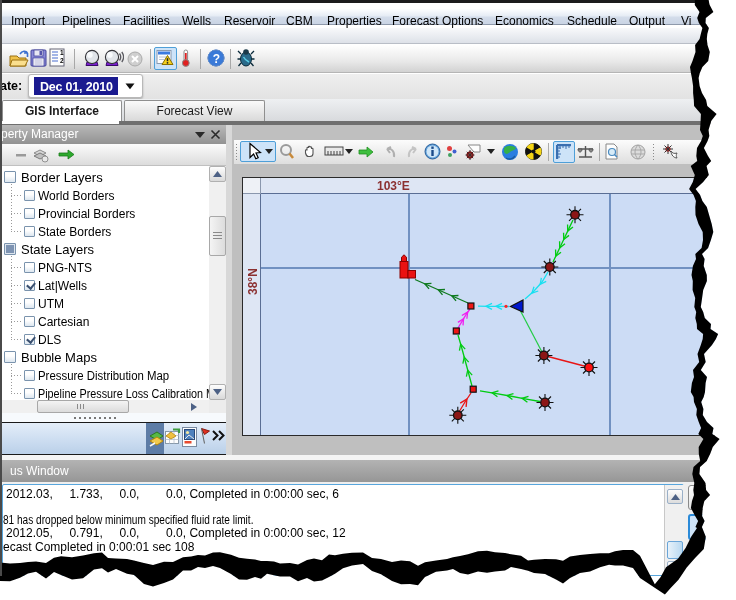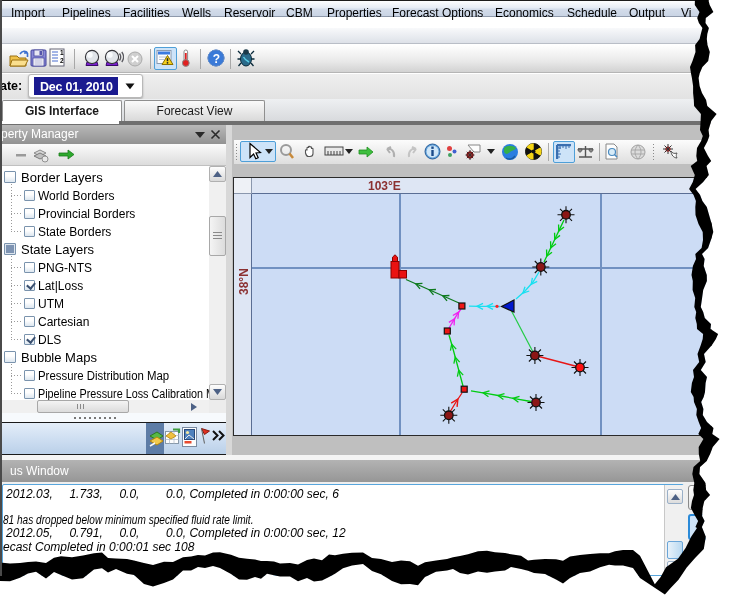--- a/index.html
+++ b/index.html
@@ -3,21 +3,21 @@
 <meta charset="utf-8">
 <style>
 * { margin:0; padding:0; box-sizing:border-box; }
 html,body { width:736px; height:600px; background:#fff; overflow:hidden; }
 body { font-family:"Liberation Sans", sans-serif; }
 #root { position:absolute; left:0; top:0; width:736px; height:600px; background:#fff; }
 .abs { position:absolute; }
 
 #topborder { left:0; top:0; width:712px; height:3px; background:#1c1c1c; }
 #leftborder { left:0; top:0; width:2px; height:576px; background:#4a4a4a; }
-#menubar { left:2px; top:1px; width:710px; height:16px;
+#menubar { left:2px; top:9px; width:710px; height:16px;
   background:linear-gradient(#fdfeff,#e6ecf5 45%,#d3dcea 55%,#c9d4e4); border-bottom:1px solid #8e99ab; }
 .mitem { position:absolute; top:5px; font-size:12px; color:#000; }
 #band2 { left:2px; top:28px; width:710px; height:16px;
   background:linear-gradient(#f8f9fb,#dde1e8); border-bottom:1px solid #b9bec7; }
 #toolbar { left:2px; top:45px; width:710px; height:28px;
   background:linear-gradient(#ffffff,#e9e9e9 60%,#d2d2d2); border-bottom:1px solid #b5b5b5; }
 .tsep { position:absolute; top:4px; width:1px; height:20px; background:#a8a8a8; }
 #daterow { left:2px; top:74px; width:710px; height:25px; background:linear-gradient(#efefef,#e2e2e2); }
 
 #tabrow { left:2px; top:99px; width:710px; height:22px; background:linear-gradient(#eef0f2,#d8dadd); }
@@ -39,29 +39,29 @@
 .trow { position:absolute; font-size:12px; color:#000; white-space:nowrap; }
 .trootrow { position:absolute; font-size:13px; color:#000; white-space:nowrap; }
 #vscroll { left:207px; top:41px; width:17px; height:234px; background:#f0f0f0; }
 #hscroll { left:0; top:275px; width:207px; height:13px; background:#f0f0f0; }
 #lfoot { left:0; top:288px; width:224px; height:42px; background:linear-gradient(#f2f7fd,#cfdff2 60%,#b9cfe8); }
 
 #splitter { left:226px; top:125px; width:6px; height:330px; background:#d8d8d8; }
 
 #mappanel { left:232px; top:125px; width:480px; height:330px; background:#bfbfbf; }
 #maptool { left:2px; top:15px; width:478px; height:24px; background:linear-gradient(#fcfcfc,#dedede); }
-#mapframe { left:1px; top:52px; width:479px; height:259px; border:1px solid #2a2a2a; background:#ccdcf5; }
+#mapframe { left:10px; top:52px; width:479px; height:259px; border:1px solid #2a2a2a; background:#ccdcf5; }
 #wgsbar { left:0px; top:312px; width:480px; height:18px; background:#f1f1f1; border-top:1px solid #ababab;
   font-size:11px; color:#222; }
 
 #statgap { left:2px; top:455px; width:710px; height:5px; background:#f4f4f4; }
 #stathead { left:2px; top:460px; width:710px; height:22px; background:linear-gradient(#b3b3b3,#969696);
   color:#fff; font-size:12px; line-height:22px; }
 #statbody { left:2px; top:482px; width:710px; height:94px; background:#efefef; }
-#statbox { left:0px; top:2px; width:682px; height:92px; background:#fff; border:1px solid #58a6dd; border-radius:2px;font-style:italic; }
+#statbox { left:0px; top:2px; width:682px; height:92px; background:#fff; border:1px solid #58a6dd; border-radius:2px; }
 .sline { position:absolute; left:2px; font-size:12px; color:#000; white-space:pre; }
 
 .cb { position:absolute; width:11px; height:11px; background:linear-gradient(#fefefe 40%,#dde7f0);
   border:1px solid #7a93ad; border-radius:1px; }
 .cb0 { width:12px; height:12px; }
 .cbmix { background:#7d93b2; box-shadow:inset 0 0 0 1px #dde5ee; }
 .cbchk::after { content:""; position:absolute; left:2px; top:1px; width:6px; height:4px;
   border-left:2px solid #3a5070; border-bottom:2px solid #3a5070; transform:rotate(-50deg); }
 .dots { position:absolute; left:9px; width:12px; height:1px;
   background-image:repeating-linear-gradient(90deg,#9a9a9a 0 1px,transparent 1px 3px); }
@@ -202,21 +202,21 @@
       <div class="cb" style="left:22px;top:42px"></div>
         <div class="dots" style="top:47px"></div>
       <div class="trow" style="left:36px;top:59px">State Borders</div>
       <div class="cb" style="left:22px;top:60px"></div>
         <div class="dots" style="top:65px"></div>
       <div class="trootrow" style="left:19px;top:76px">State Layers</div>
       <div class="cb cb0 cbmix" style="left:2px;top:77px"></div>
       <div class="trow" style="left:36px;top:95px">PNG-NTS</div>
       <div class="cb" style="left:22px;top:96px"></div>
         <div class="dots" style="top:101px"></div>
-      <div class="trow" style="left:36px;top:113px">Lat|Loss</div>
+      <div class="trow" style="left:36px;top:113px">Lat|Wells</div>
       <div class="cb cbchk" style="left:22px;top:114px"></div>
         <div class="dots" style="top:119px"></div>
       <div class="trow" style="left:36px;top:131px">UTM</div>
       <div class="cb" style="left:22px;top:132px"></div>
         <div class="dots" style="top:137px"></div>
       <div class="trow" style="left:36px;top:149px">Cartesian</div>
       <div class="cb" style="left:22px;top:150px"></div>
         <div class="dots" style="top:155px"></div>
       <div class="trow" style="left:36px;top:167px">DLS</div>
       <div class="cb cbchk" style="left:22px;top:168px"></div>

